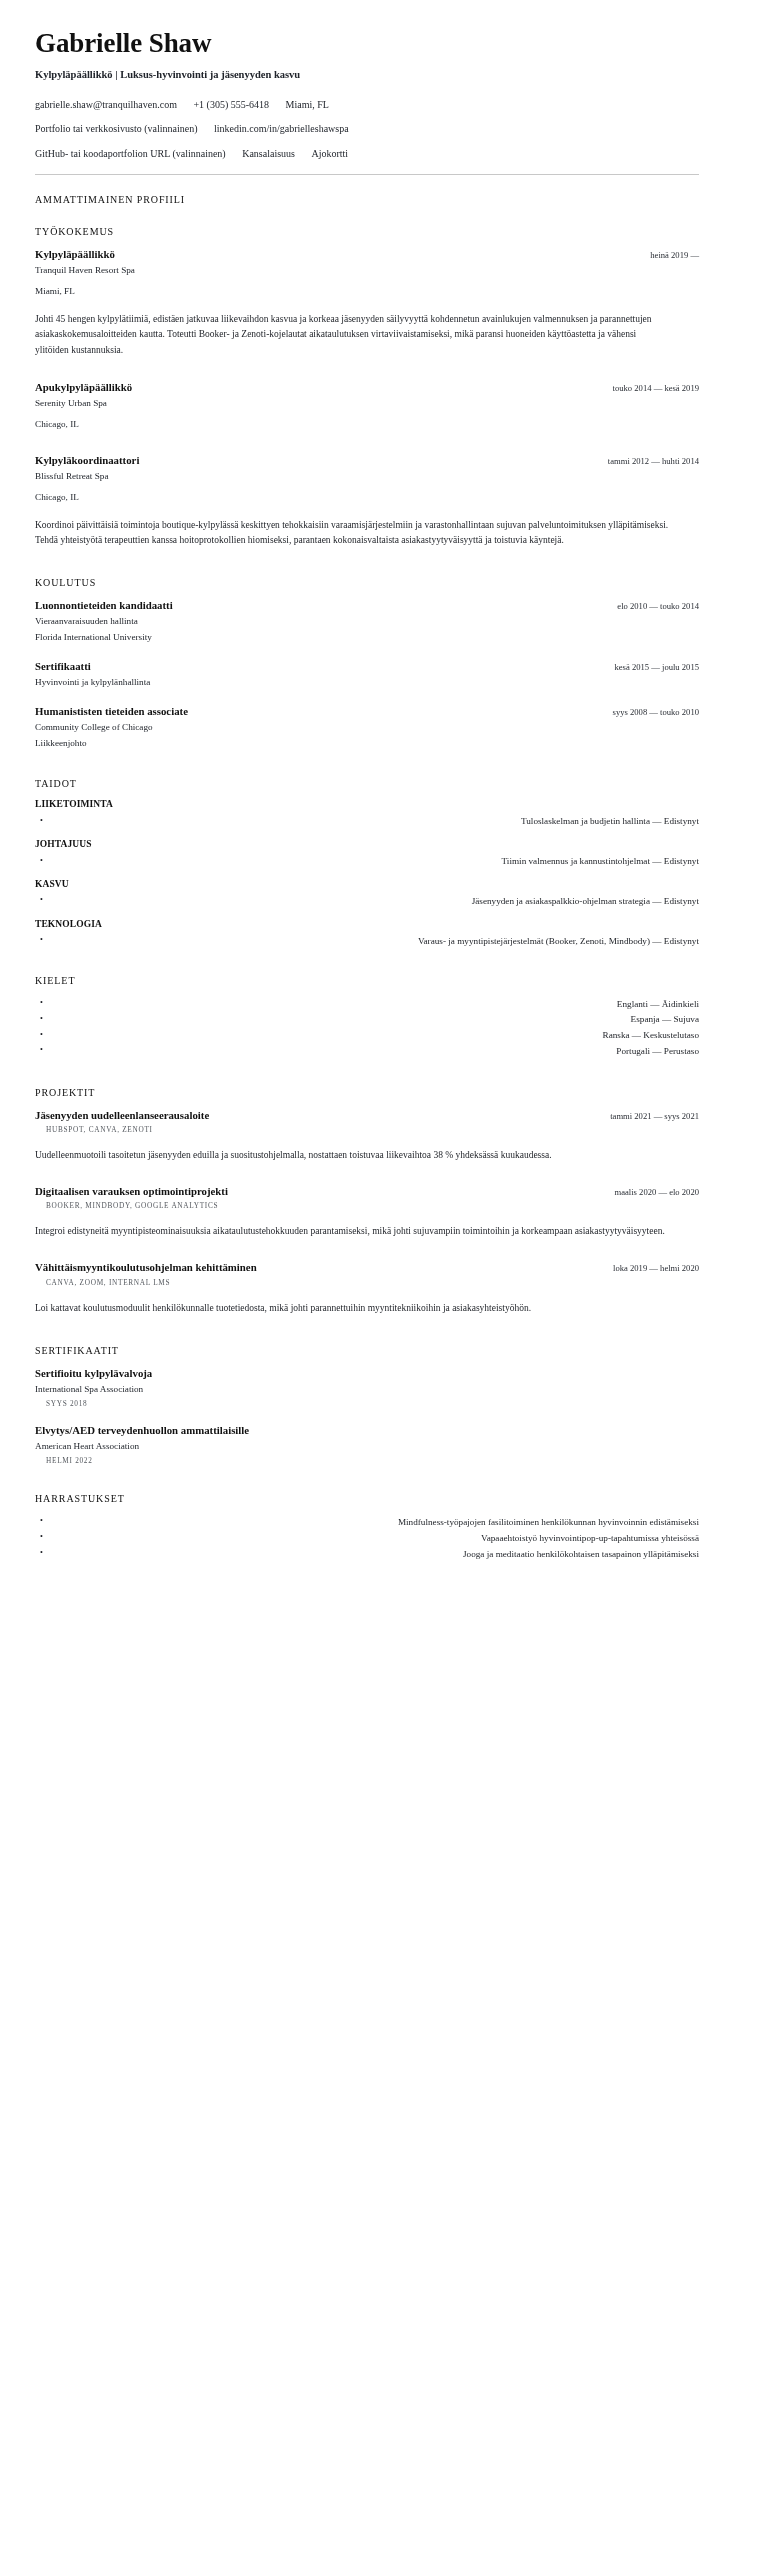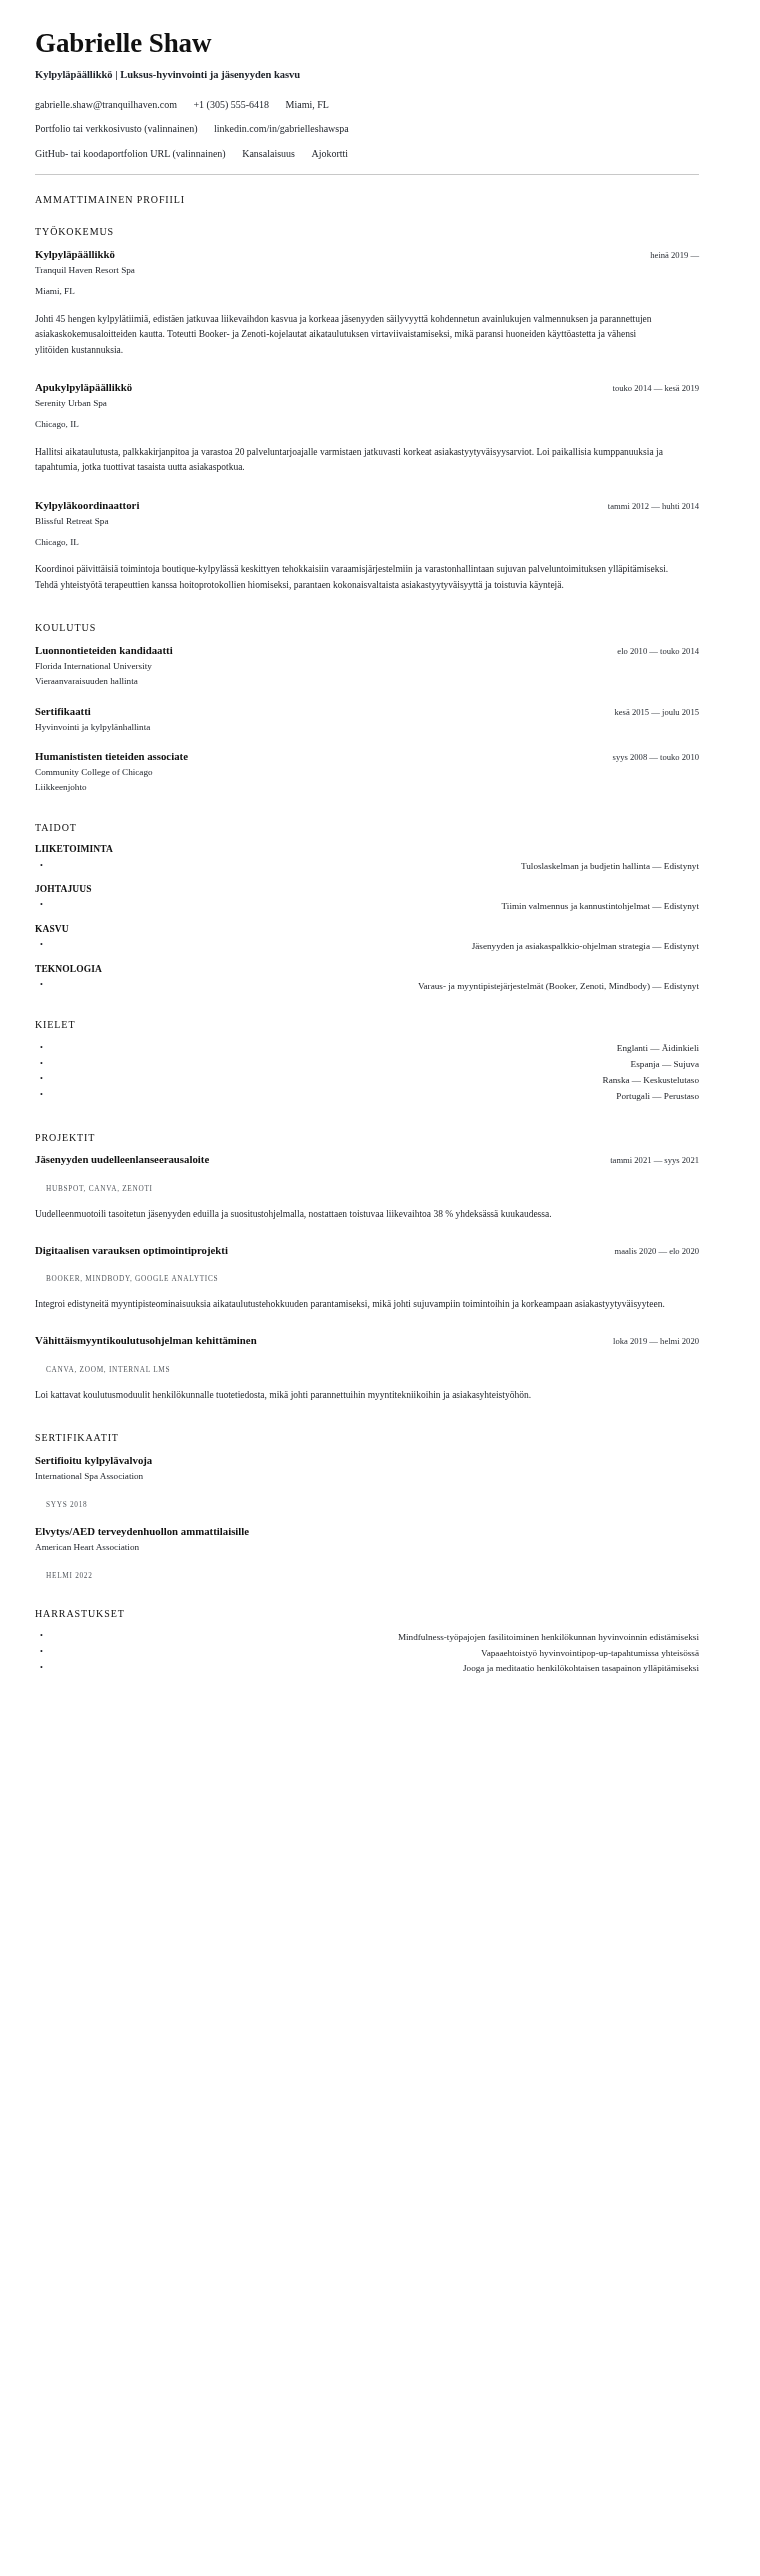--- a/index.html
+++ b/index.html
@@ -110,21 +110,21 @@
     line-height: 1.62;
     color: #1d2026;
     margin-top: 14px;
     max-width: 634px;
   }
   .entry-meta {
     font-size: 7.3px;
     letter-spacing: 0.7px;
     text-transform: uppercase;
     color: #55595f;
-    margin-top: 17px;
+    margin-top: 3px;
     padding-left: 11px;
   }
 
   
   .skill-group { margin-bottom: 3.8px; }
   .skill-group-title {
     font-size: 9.5px;
     font-weight: 700;
     text-transform: uppercase;
     letter-spacing: 0.1px;
@@ -202,21 +202,20 @@
       <div class="entry-desc">Johti 45 hengen kylpylätiimiä, edistäen jatkuvaa liikevaihdon kasvua ja korkeaa jäsenyyden säilyvyyttä kohdennetun avainlukujen valmennuksen ja parannettujen asiakaskokemusaloitteiden kautta. Toteutti Booker- ja Zenoti-kojelautat aikataulutuksen virtaviivaistamiseksi, mikä paransi huoneiden käyttöastetta ja vähensi ylitöiden kustannuksia.</div>
     </div>
 
     <div class="entry" style="margin-top:23px;">
       <div class="entry-head">
         <div class="entry-title">Apukylpyläpäällikkö</div>
         <div class="entry-date">touko 2014 — kesä 2019</div>
       </div>
       <div class="entry-org">Serenity Urban Spa</div>
       <div class="entry-loc">Chicago, IL</div>
-      <div class="entry-desc">Hallitsi aikataulutusta, palkkakirjanpitoa ja varastoa 20 palveluntarjoajalle varmistaen jatkuvasti korkeat asiakastyytyväisyysarviot. Loi paikallisia kumppanuuksia ja tapahtumia, jotka tuottivat tasaista uutta asiakaspotkua.</div>
     </div>
 
     <div class="entry" style="margin-top:23px;">
       <div class="entry-head">
         <div class="entry-title">Kylpyläkoordinaattori</div>
         <div class="entry-date">tammi 2012 — huhti 2014</div>
       </div>
       <div class="entry-org">Blissful Retreat Spa</div>
       <div class="entry-loc">Chicago, IL</div>
       <div class="entry-desc">Koordinoi päivittäisiä toimintoja boutique-kylpylässä keskittyen tehokkaisiin varaamisjärjestelmiin ja varastonhallintaan sujuvan palveluntoimituksen ylläpitämiseksi. Tehdä yhteistyötä terapeuttien kanssa hoitoprotokollien hiomiseksi, parantaen kokonaisvaltaista asiakastyytyväisyyttä ja toistuvia käyntejä.</div>
@@ -224,22 +223,22 @@
   </section>
 
   <section class="section" style="margin-top:29px;">
     <h2 class="section-title">Koulutus</h2>
 
     <div class="entry">
       <div class="entry-head">
         <div class="entry-title">Luonnontieteiden kandidaatti</div>
         <div class="entry-date">elo 2010 — touko 2014</div>
       </div>
+      <div class="entry-org">Vieraanvaraisuuden hallinta</div>
       <div class="entry-org">Florida International University</div>
-      <div class="entry-org">Vieraanvaraisuuden hallinta</div>
     </div>
 
     <div class="entry" style="margin-top:15px;">
       <div class="entry-head">
         <div class="entry-title">Sertifikaatti</div>
         <div class="entry-date">kesä 2015 — joulu 2015</div>
       </div>
       <div class="entry-org">Hyvinvointi ja kylpylänhallinta</div>
     </div>
 

